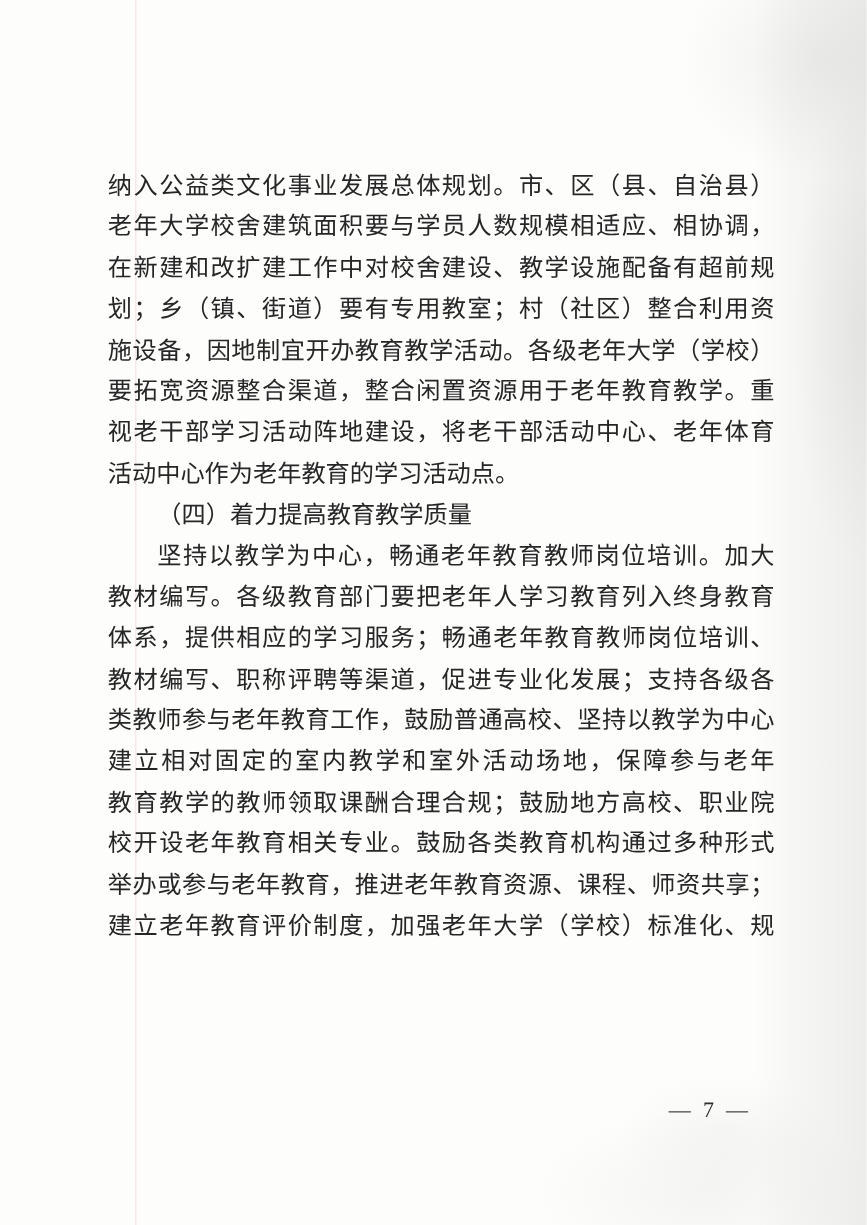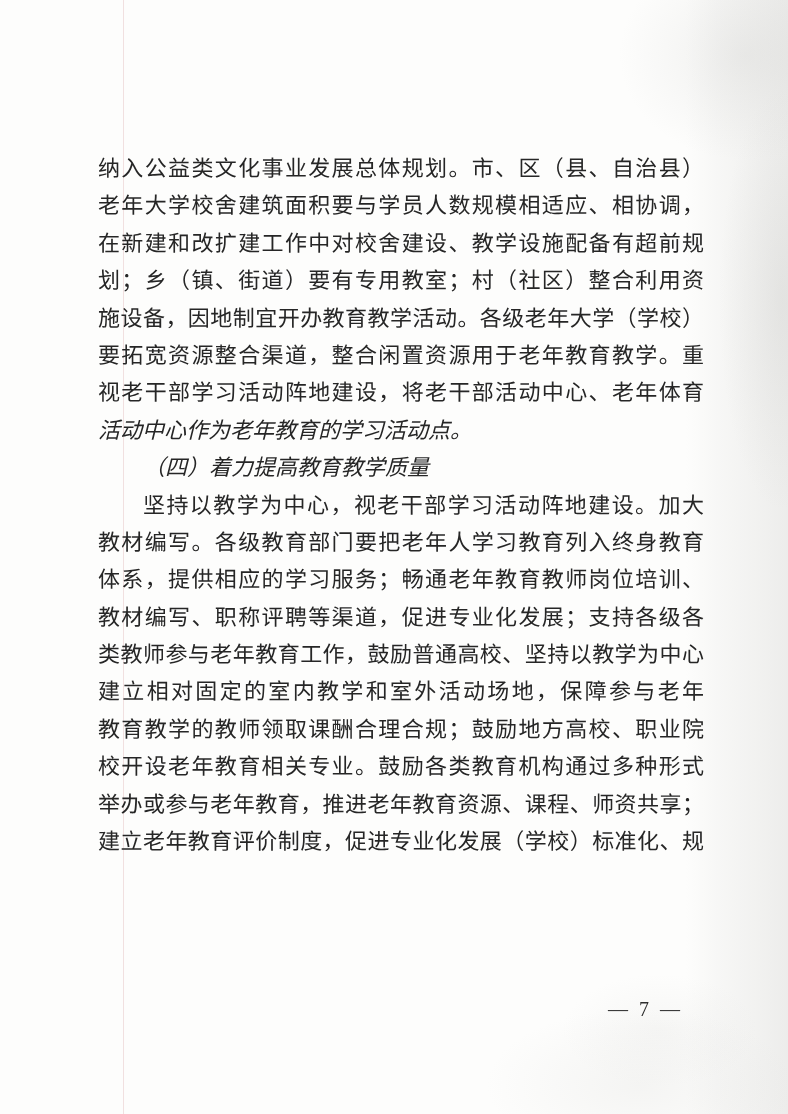--- a/index.html
+++ b/index.html
@@ -59,21 +59,20 @@
     height: 37.4px;
     line-height: 37.4px;
     text-align: justify;
     text-align-last: justify;
     overflow: hidden;
   }
 
   .line.align-left {
     text-align: left;
     text-align-last: left;
-    font-style: italic;
   }
 
   .line.indent-2 {
     text-indent: 45px;
   }
 
   
   .page-number {
     position: absolute;
     left: 608px;
@@ -94,27 +93,27 @@
   <div class="text-block">
     <div class="line">纳入公益类文化事业发展总体规划。市、区（县、自治县）</div>
     <div class="line">老年大学校舍建筑面积要与学员人数规模相适应、相协调，</div>
     <div class="line">在新建和改扩建工作中对校舍建设、教学设施配备有超前规</div>
     <div class="line">划；乡（镇、街道）要有专用教室；村（社区）整合利用资</div>
     <div class="line">施设备，因地制宜开办教育教学活动。各级老年大学（学校）</div>
     <div class="line">要拓宽资源整合渠道，整合闲置资源用于老年教育教学。重</div>
     <div class="line">视老干部学习活动阵地建设，将老干部活动中心、老年体育</div>
     <div class="line align-left">活动中心作为老年教育的学习活动点。</div>
     <div class="line align-left indent-2">（四）着力提高教育教学质量</div>
-    <div class="line indent-2">坚持以教学为中心，视老干部学习活动阵地建设。加大</div>
+    <div class="line indent-2">坚持以教学为中心，畅通老年教育教师岗位培训。加大</div>
     <div class="line">教材编写。各级教育部门要把老年人学习教育列入终身教育</div>
     <div class="line">体系，提供相应的学习服务；畅通老年教育教师岗位培训、</div>
     <div class="line">教材编写、职称评聘等渠道，促进专业化发展；支持各级各</div>
     <div class="line">类教师参与老年教育工作，鼓励普通高校、坚持以教学为中心</div>
     <div class="line">建立相对固定的室内教学和室外活动场地，保障参与老年</div>
     <div class="line">教育教学的教师领取课酬合理合规；鼓励地方高校、职业院</div>
     <div class="line">校开设老年教育相关专业。鼓励各类教育机构通过多种形式</div>
     <div class="line">举办或参与老年教育，推进老年教育资源、课程、师资共享；</div>
-    <div class="line">建立老年教育评价制度，促进专业化发展（学校）标准化、规</div>
+    <div class="line">建立老年教育评价制度，加强老年大学（学校）标准化、规</div>
   </div>
 
   <div class="page-number">— 7 —</div>
 
 </div>
 
 </body></html>

